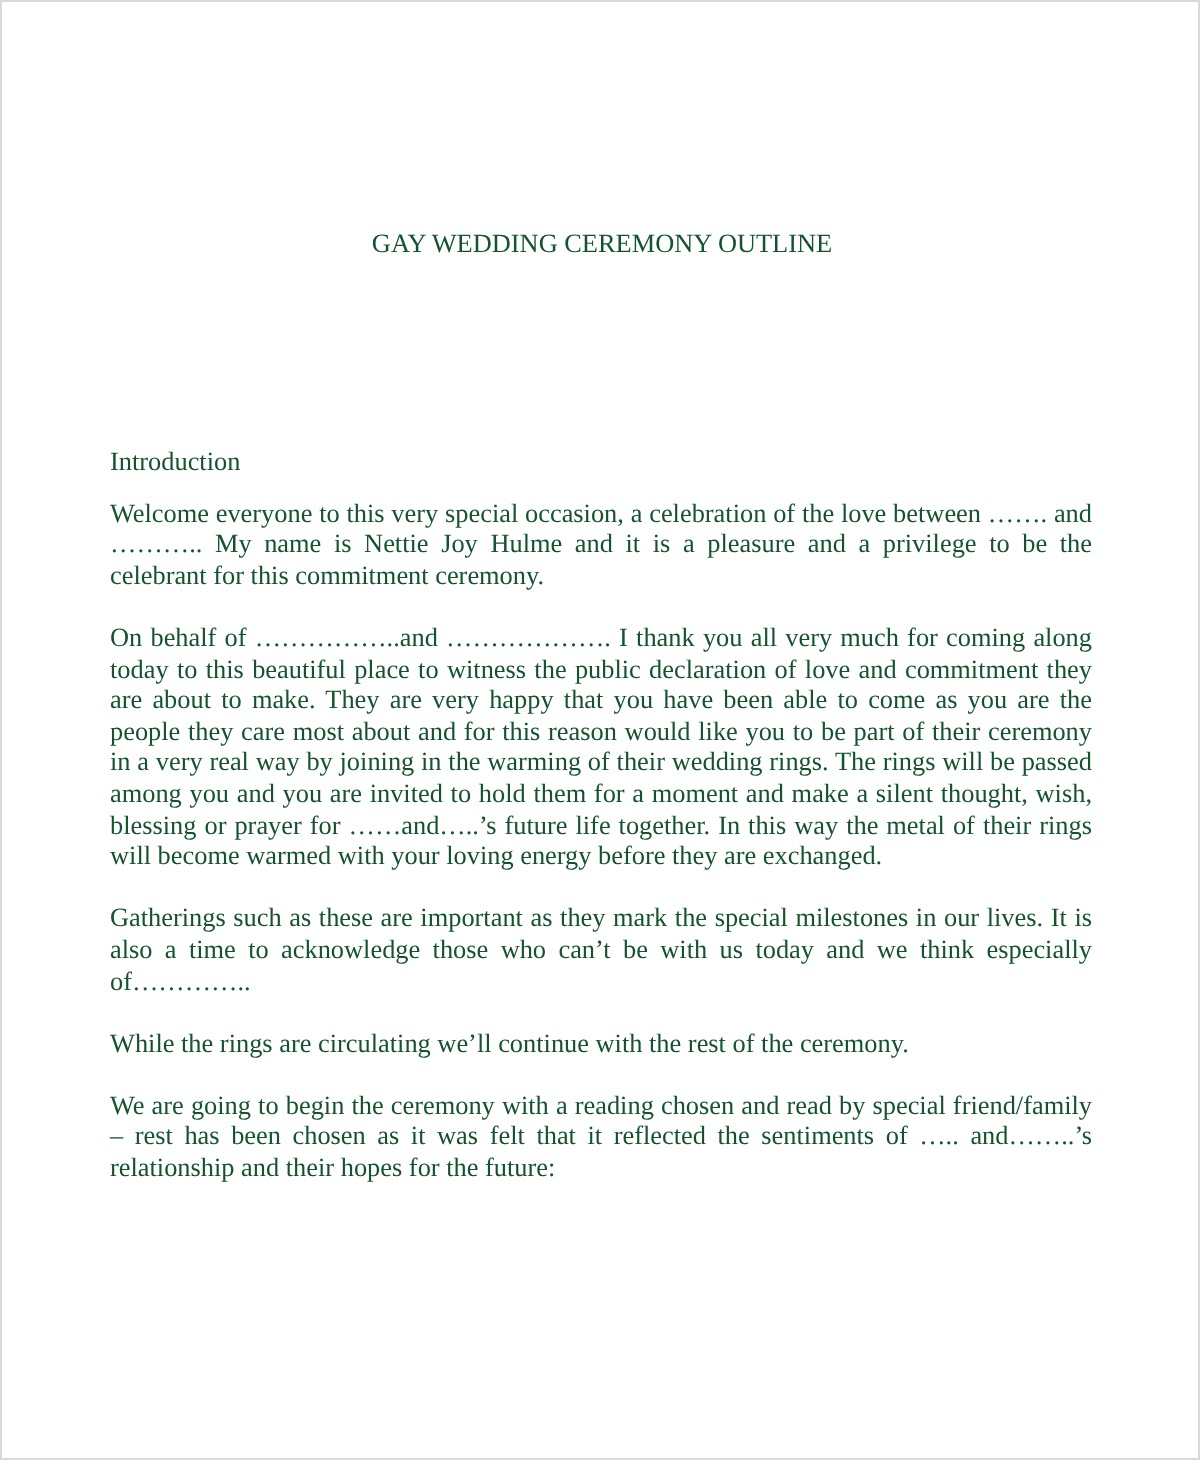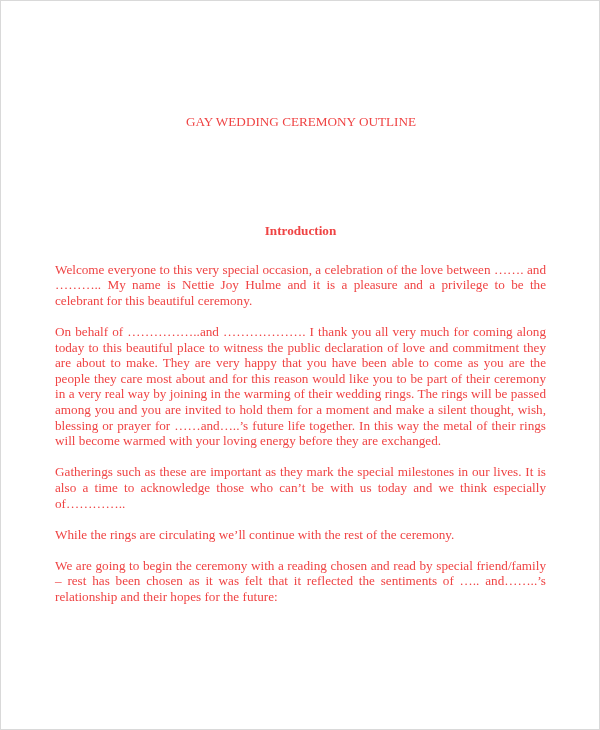--- a/index.html
+++ b/index.html
@@ -13,56 +13,55 @@
       overflow: hidden;
     }
     .page {
       position: relative;
       box-sizing: border-box;
       width: 600px;
       height: 730px;
       border: 1px solid #d9d9d9;
       background: #ffffff;
       font-family: "Liberation Serif", serif;
-      color: #ef4444;
+      color: #14532d;
     }
     .title {
       position: absolute;
       top: 113px;
       left: 0;
       width: 600px;
       text-align: center;
       font-size: 13.2px;
       letter-spacing: 0;
     }
     .content {
       position: absolute;
       top: 222px;
       left: 54px;
       width: 491px;
       font-size: 13.2px;
       line-height: 15.6px;
     }
     .heading {
-      font-weight: bold;
-      margin: 0 0 23px 0;
-      text-align: center;
+      font-weight: normal;
+      margin: 0 0 10px 0;
     }
     .para {
       margin: 0 0 15.6px 0;
       text-align: justify;
     }
   </style>
 </head>
 <body>
 
 <div class="page">
   <div class="title">GAY WEDDING CEREMONY OUTLINE</div>
 
   <div class="content">
     <div class="heading">Introduction</div>
-    <p class="para">Welcome everyone to this very special occasion, a celebration of the love between ……. and ……….. My name is Nettie Joy Hulme and it is a pleasure and a privilege to be the celebrant for this beautiful ceremony.</p>
+    <p class="para">Welcome everyone to this very special occasion, a celebration of the love between ……. and ……….. My name is Nettie Joy Hulme and it is a pleasure and a privilege to be the celebrant for this commitment ceremony.</p>
     <p class="para">On behalf of ……………..and ………………. I thank you all very much for coming along today to this beautiful place to witness the public declaration of love and commitment they are about to make. They are very happy that you have been able to come as you are the people they care most about and for this reason would like you to be part of their ceremony in a very real way by joining in the warming of their wedding rings.  The rings will be passed among you and you are invited to hold them for a moment and make a silent thought, wish, blessing or prayer for ……and…..’s future life together.  In this way the metal of their rings will become warmed with your loving energy before they are exchanged.</p>
     <p class="para">Gatherings such as these are important as they mark the special milestones in our lives.  It is also a time to acknowledge those who can’t be with us today and we think especially of…………..</p>
     <p class="para">While the rings are circulating we’ll continue with the rest of the ceremony.</p>
     <p class="para">We are going to begin the ceremony with a reading chosen and read by special friend/family – rest has been chosen as it was felt that it reflected the sentiments of ….. and……..’s relationship and their hopes for the future:</p>
   </div>
 </div>
 
 </body></html>

